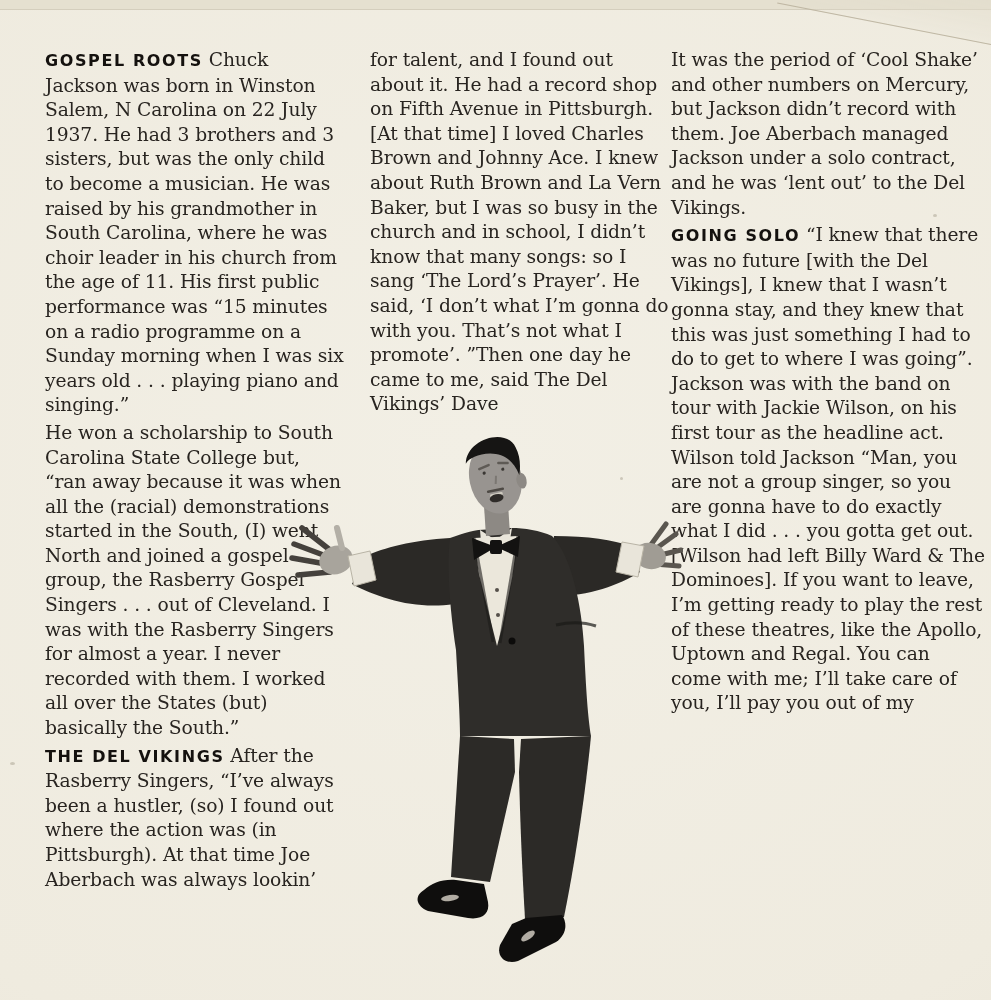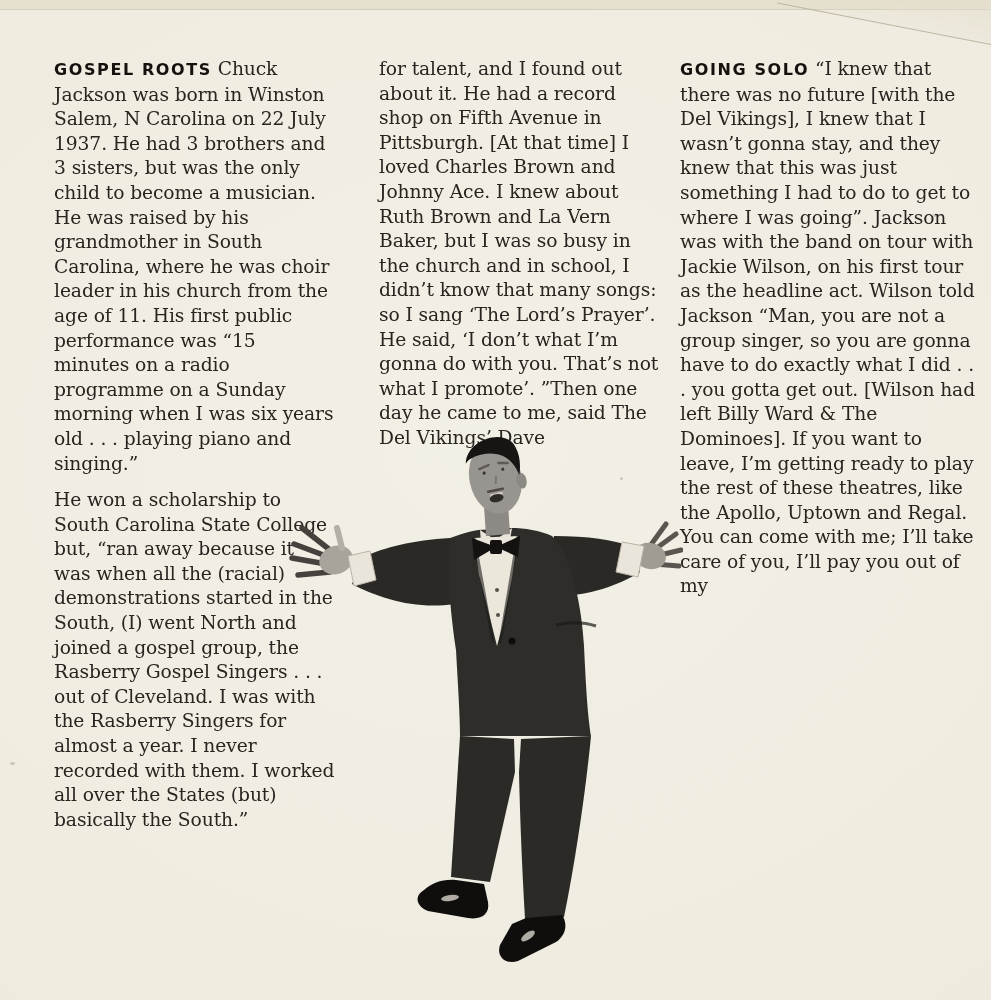--- a/index.html
+++ b/index.html
@@ -24,21 +24,21 @@
     background:linear-gradient(to bottom, rgba(226,220,204,0.85), rgba(226,220,204,0.15));
     border-bottom:1px solid rgba(155,145,122,0.5);
   }
   .speck{position:absolute;border-radius:50%;background:rgba(118,108,90,0.30)}
 
   .col{
     position:absolute;top:45px;
     font-size:18.7px;line-height:24.6px;letter-spacing:-0.1px;
     text-align:left;
   }
-  .col p{margin:12px;padding:0}
+  .col p{margin:3px;padding:0}
   #col-left{left:42px;width:306px}
   #col-mid{left:367px;width:306px}
   #col-right{left:668px;width:320px}
   .hd{
     font-family:"DejaVu Sans", "Liberation Sans", sans-serif;
     font-weight:bold;font-size:16px;letter-spacing:1.6px;color:#14110e;
   }
 
   .photo{position:absolute;left:288px;top:428px;width:395px;height:565px}
 </style>
@@ -48,25 +48,27 @@
 <div class="page">
   <div class="topband"></div>
   <div class="crease"></div>
   <div class="speck" style="left:933px;top:214px;width:4px;height:3px"></div>
   <div class="speck" style="left:10px;top:762px;width:5px;height:3px"></div>
   <div class="speck" style="left:620px;top:477px;width:3px;height:3px"></div>
 
   <div class="col" id="col-left">
       <p><strong class="hd">GOSPEL ROOTS</strong> Chuck Jackson was born in Winston Salem, N Carolina on 22 July 1937. He had 3 brothers and 3 sisters, but was the only child to become a musician. He was raised by his grandmother in South Carolina, where he was choir leader in his church from the age of 11. His first public performance was “15 minutes on a radio programme on a Sunday morning when I was six years old . . . playing piano and singing.”</p>
       <p>He won a scholarship to South Carolina State College but, “ran away because it was when all the (racial) demonstrations started in the South, (I) went North and joined a gospel group, the Rasberry Gospel Singers . . . out of Cleveland. I was with the Rasberry Singers for almost a year. I never recorded with them. I worked all over the States (but) basically the South.”</p>
+      <p><strong class="hd">THE DEL VIKINGS</strong> After the Rasberry Singers, “I’ve always been a hustler, (so) I found out where the action was (in Pittsburgh). At that time Joe Aberbach was always lookin’</p>
     </div>
   <div class="col" id="col-mid">
       <p>for talent, and I found out about it. He had a record shop on Fifth Avenue in Pittsburgh. [At that time] I loved Charles Brown and Johnny Ace. I knew about Ruth Brown and La Vern Baker, but I was so busy in the church and in school, I didn’t know that many songs: so I sang ‘The Lord’s Prayer’. He said, ‘I don’t what I’m gonna do with you. That’s not what I promote’. ”Then one day he came to me, said The Del Vikings’ Dave</p>
     </div>
   <div class="col" id="col-right">
+      <p>It was the period of ‘Cool Shake’ and other numbers on Mercury, but Jackson didn’t record with them. Joe Aberbach managed Jackson under a solo contract, and he was ‘lent out’ to the Del Vikings.</p>
       <p><strong class="hd">GOING SOLO</strong> “I knew that there was no future [with the Del Vikings], I knew that I wasn’t gonna stay, and they knew that this was just something I had to do to get to where I was going”. Jackson was with the band on tour with Jackie Wilson, on his first tour as the headline act. Wilson told Jackson “Man, you are not a group singer, so you are gonna have to do exactly what I did . . . you gotta get out. [Wilson had left Billy Ward &amp; The Dominoes]. If you want to leave, I’m getting ready to play the rest of these theatres, like the Apollo, Uptown and Regal. You can come with me; I’ll take care of you, I’ll pay you out of my</p>
     </div>
 
   <svg class="photo" viewBox="0 0 395 565" xmlns="http://www.w3.org/2000/svg">
     <title>Black-and-white cut-out photo of Chuck Jackson in a dark tuxedo and bow tie, arms outstretched with open hands, head tilted up, singing</title>
     <g>
 
       <g stroke="#45413c" stroke-width="5.5" stroke-linecap="round">
         <line x1="42" y1="122" x2="14" y2="100"></line>
         <line x1="38" y1="128" x2="6" y2="116"></line>

